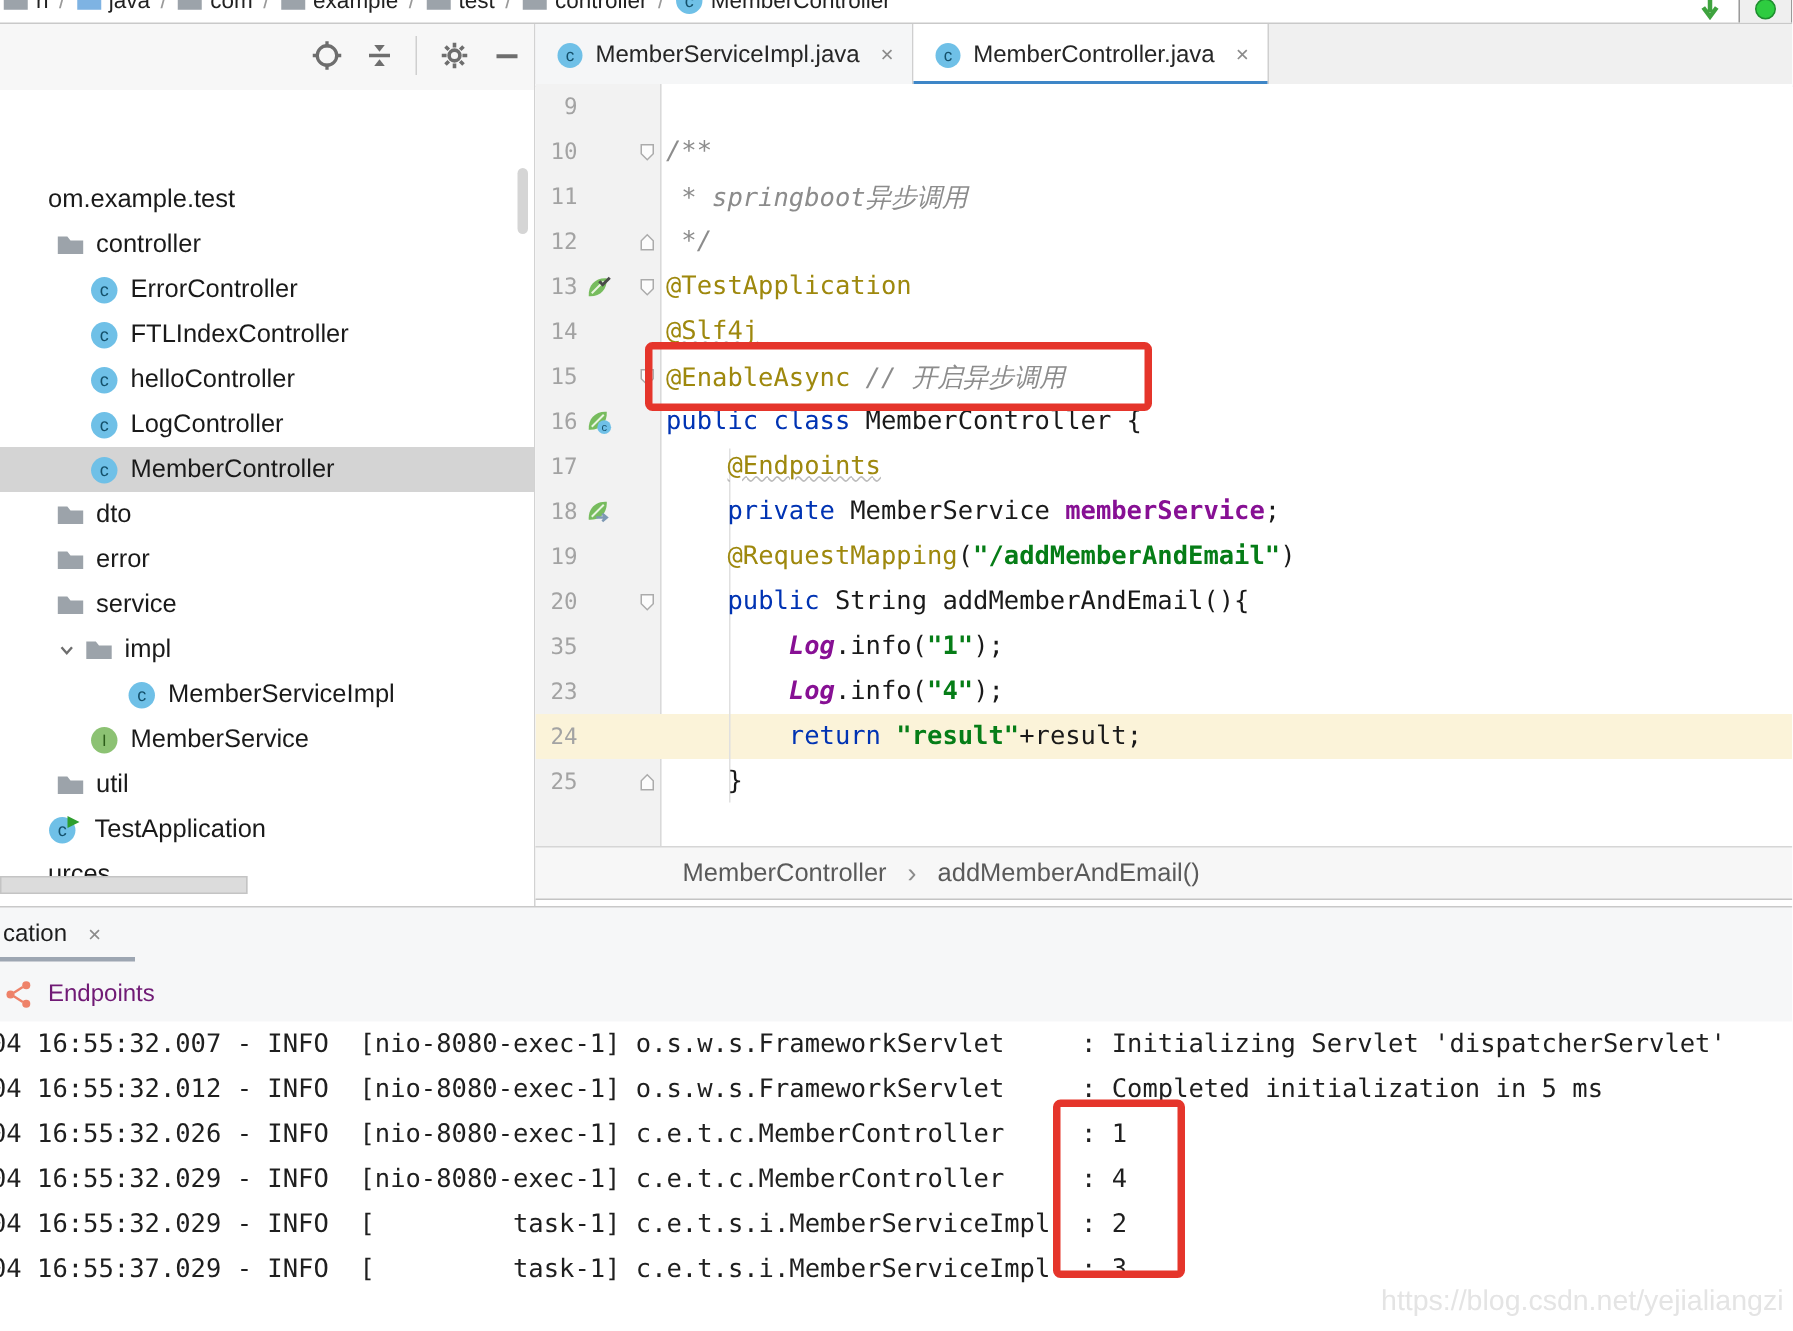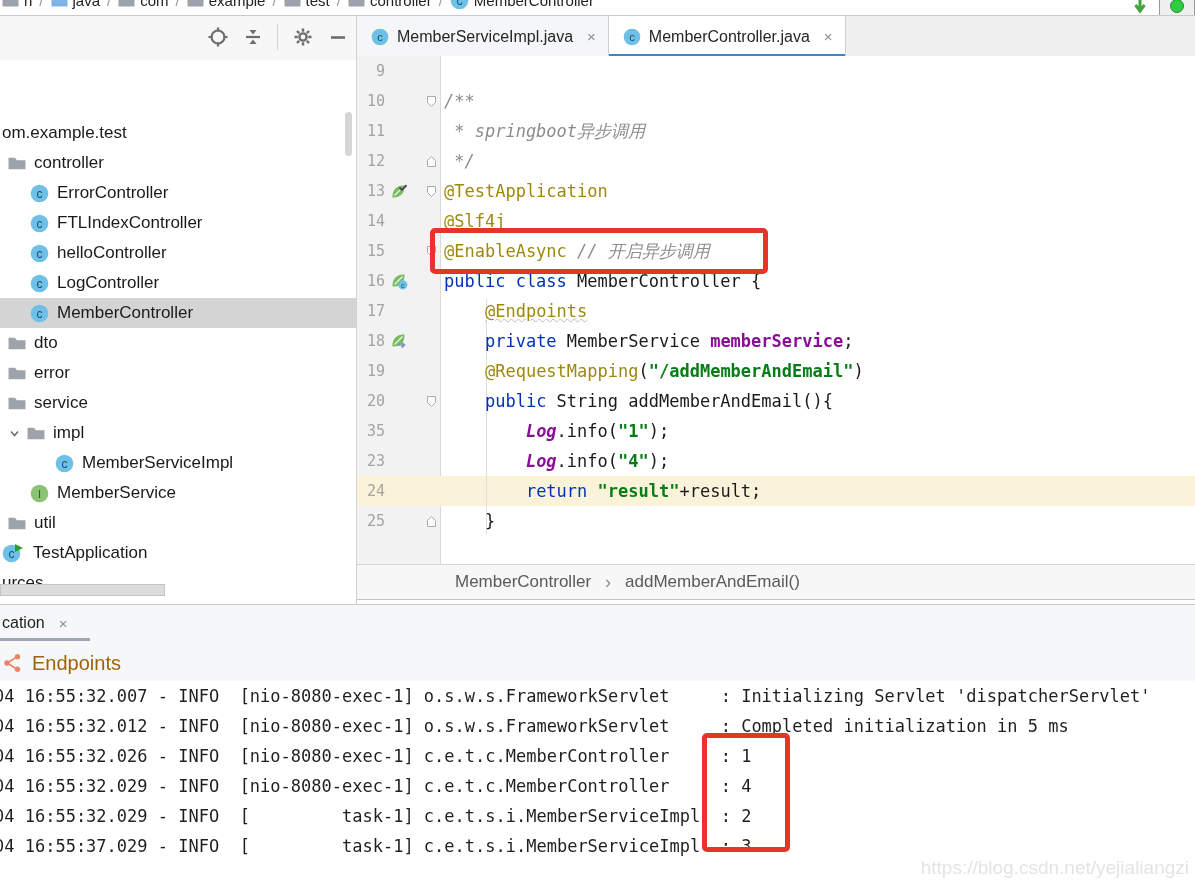--- a/index.html
+++ b/index.html
@@ -16,21 +16,21 @@
   #nav-right{position:absolute;right:0;top:-6px;display:flex;align-items:center;gap:10px;}
   #run-box{width:34px;height:22px;border:1px solid #9a9a9a;background:#efefef;
            display:flex;align-items:center;justify-content:center;gap:2px;}
   #run-box .dot{width:12px;height:12px;border-radius:50%;background:#2ecc40;border:1px solid #1e8e2e;}
   
   #left-panel{position:absolute;left:0;top:16px;width:356px;height:588px;background:#fff;}
   #left-header{position:absolute;left:0;top:0;width:356px;height:44px;background:#f7f7f7;}
   #left-toolbar{position:absolute;right:8px;top:8px;display:flex;align-items:center;gap:14px;}
   .tb-divider{width:1px;height:26px;background:#cfcfcf;}
   #tree{position:absolute;left:0;top:102px;width:356px;}
-  .tree-row{height:30px;display:flex;align-items:center;font-size:17px;white-space:nowrap;}
+  .tree-row{height:30px;display:flex;align-items:center;font-size:17px;white-space:nowrap;padding-left:30px;}
   .tree-row.selected{background:#d4d4d4;}
   .tree-label{margin-left:8px;}
   #tree-vscroll{position:absolute;left:345px;top:96px;width:7px;height:44px;background:#d5d5d5;border-radius:4px;}
   #tree-hscroll{position:absolute;left:0;top:568px;width:165px;height:12px;background:#dcdcdc;border:1px solid #c4c4c4;box-sizing:border-box;}
   #panel-vline{position:absolute;left:356px;top:16px;width:1px;height:588px;background:#d2d2d2;}
   
   #tabbar{position:absolute;left:357px;top:16px;width:838px;height:42px;background:#f0f0f0;
           border-bottom:1px solid #c9c9c9;box-sizing:border-box;display:flex;}
   .etab{display:flex;align-items:center;padding:0 12px 0 14px;gap:8px;font-size:16px;color:#262626;
         background:#f5f6f7;border-right:1px solid #cfcfcf;position:relative;height:41px;box-sizing:border-box;}
@@ -55,21 +55,21 @@
   .wavy{text-decoration:underline;text-decoration-style:wavy;text-decoration-color:#bcbcbc;text-decoration-thickness:1px;}
   #crumb{position:absolute;left:357px;top:564px;width:838px;height:36px;background:#f7f7f7;
          border-top:1px solid #d6d6d6;border-bottom:1px solid #c4c4c4;box-sizing:border-box;
          display:flex;align-items:center;font-size:17px;color:#5a5a5a;padding-left:98px;gap:14px;}
   .crumb-sep{color:#8c8c8c;font-size:18px;}
   
   #bottom-panel{position:absolute;left:0;top:604px;width:1195px;height:283px;background:#f6f7f8;
                 border-top:1px solid #c9c9c9;box-sizing:border-box;}
   #bp-tab{position:absolute;left:0;top:3px;height:30px;display:flex;align-items:center;font-size:16px;color:#1d1d1d;padding-left:2px;gap:8px;}
   #bp-tab-underline{position:absolute;left:0;top:33px;width:90px;height:3px;background:#9da6b2;}
-  #endpoints-row{position:absolute;left:3px;top:42px;height:32px;display:flex;align-items:center;gap:9px;font-size:20px;color:#a16207;}
+  #endpoints-row{position:absolute;left:3px;top:42px;height:32px;display:flex;align-items:center;gap:9px;font-size:16px;color:#701a75;}
   #console{position:absolute;left:0;top:76px;width:1195px;height:207px;background:#fff;overflow:hidden;}
   .console-line{height:30px;line-height:30px;white-space:pre;font-family:"DejaVu Sans Mono",monospace;
                 font-size:17px;color:#1f1f1f;margin-left:-6px;}
   
   .red-box{position:absolute;border:5px solid var(--accent-red,#e5352b);border-radius:5px;pointer-events:none;}
   #red-box-editor{left:430px;top:228px;width:328px;height:36px;}
   #red-box-console{left:702px;top:733px;width:78px;height:109px;}
   
   #watermark{position:absolute;right:6px;bottom:8px;font-size:19px;color:#e4e4e4;}
 </style>

